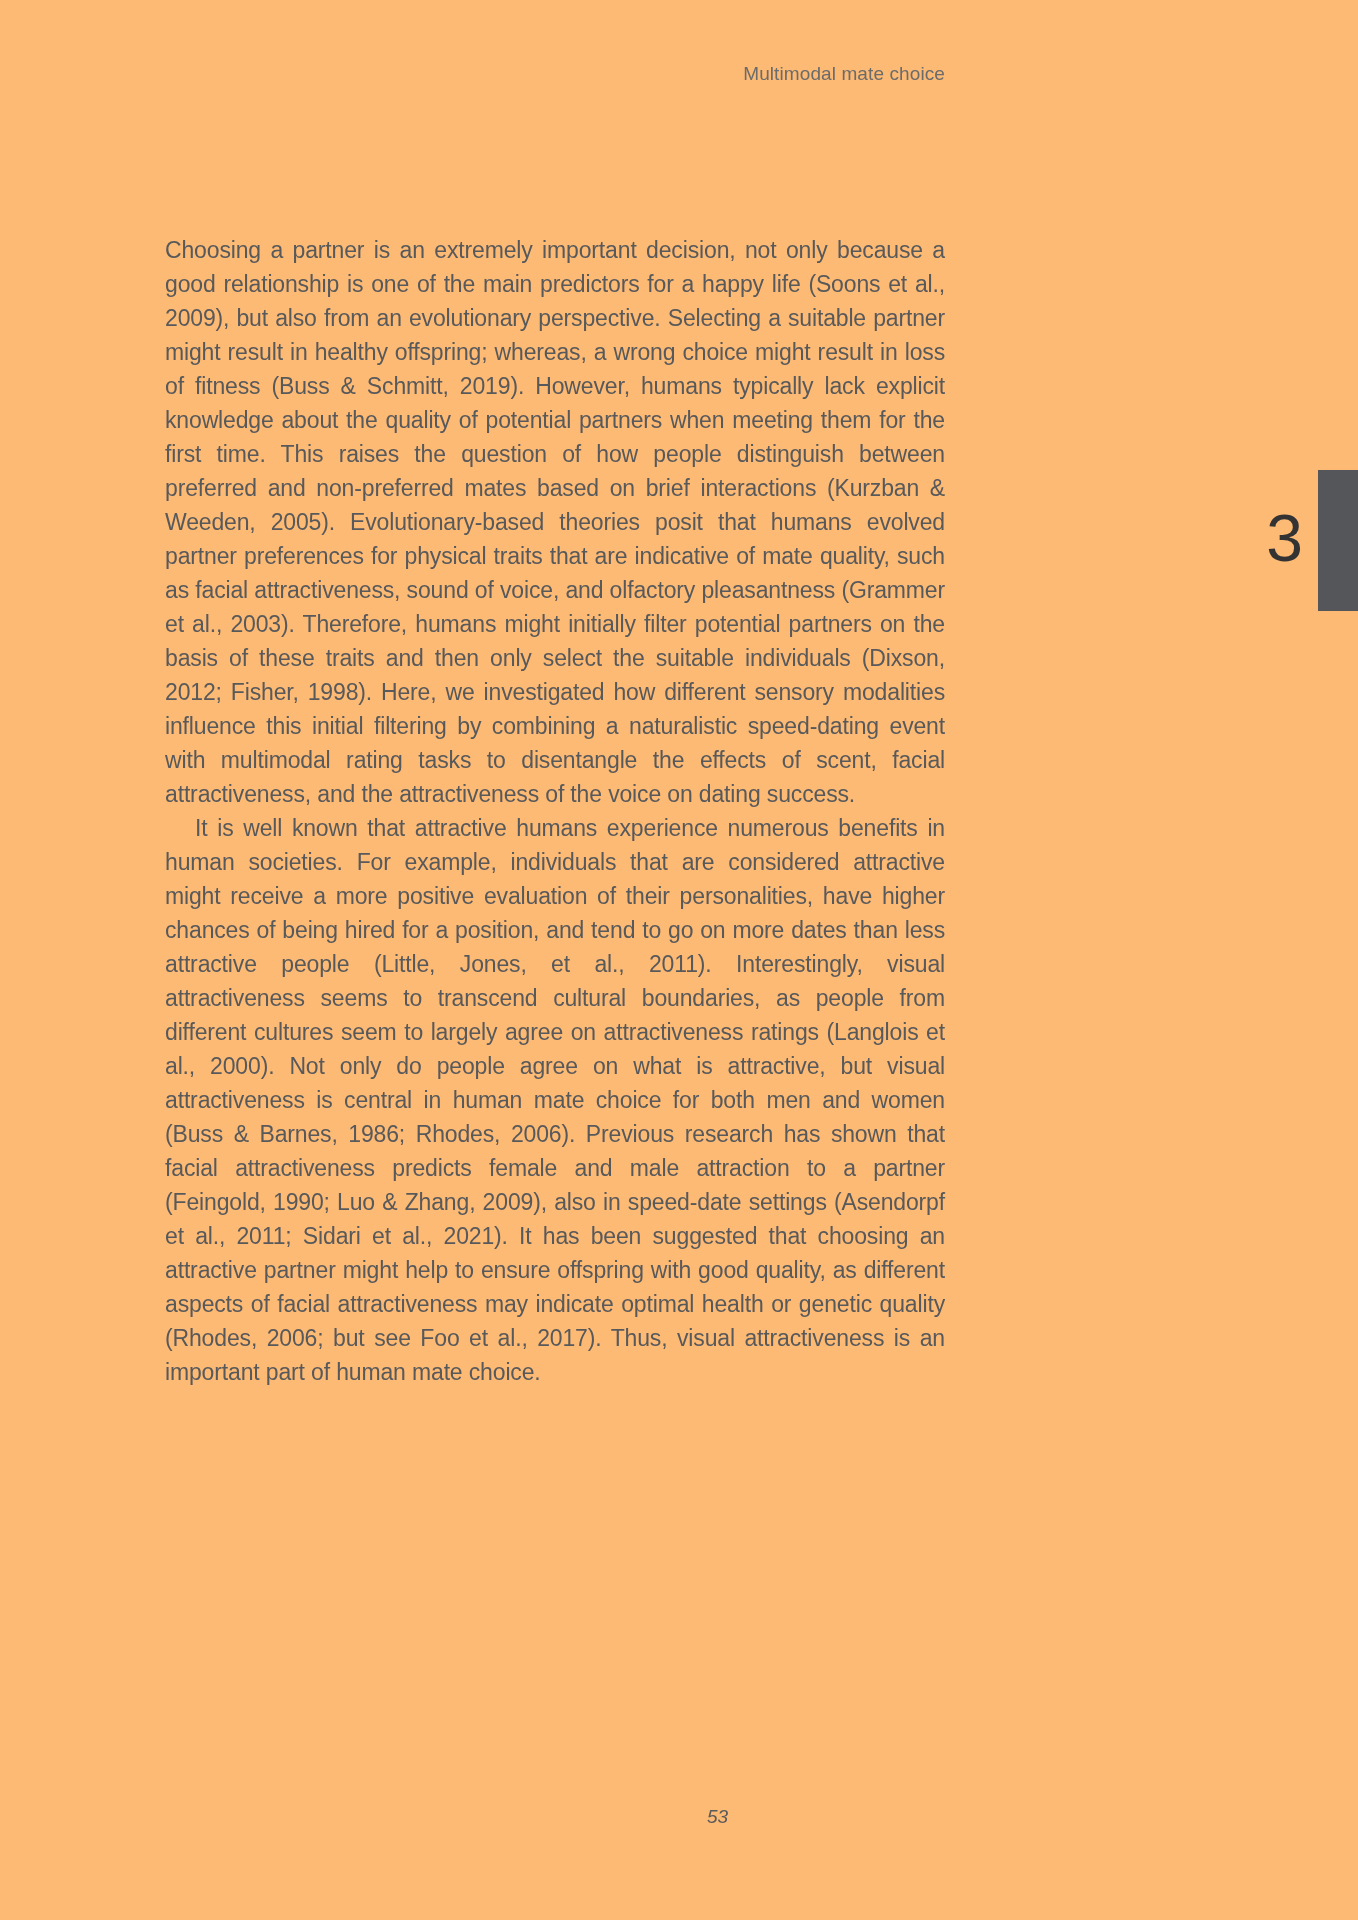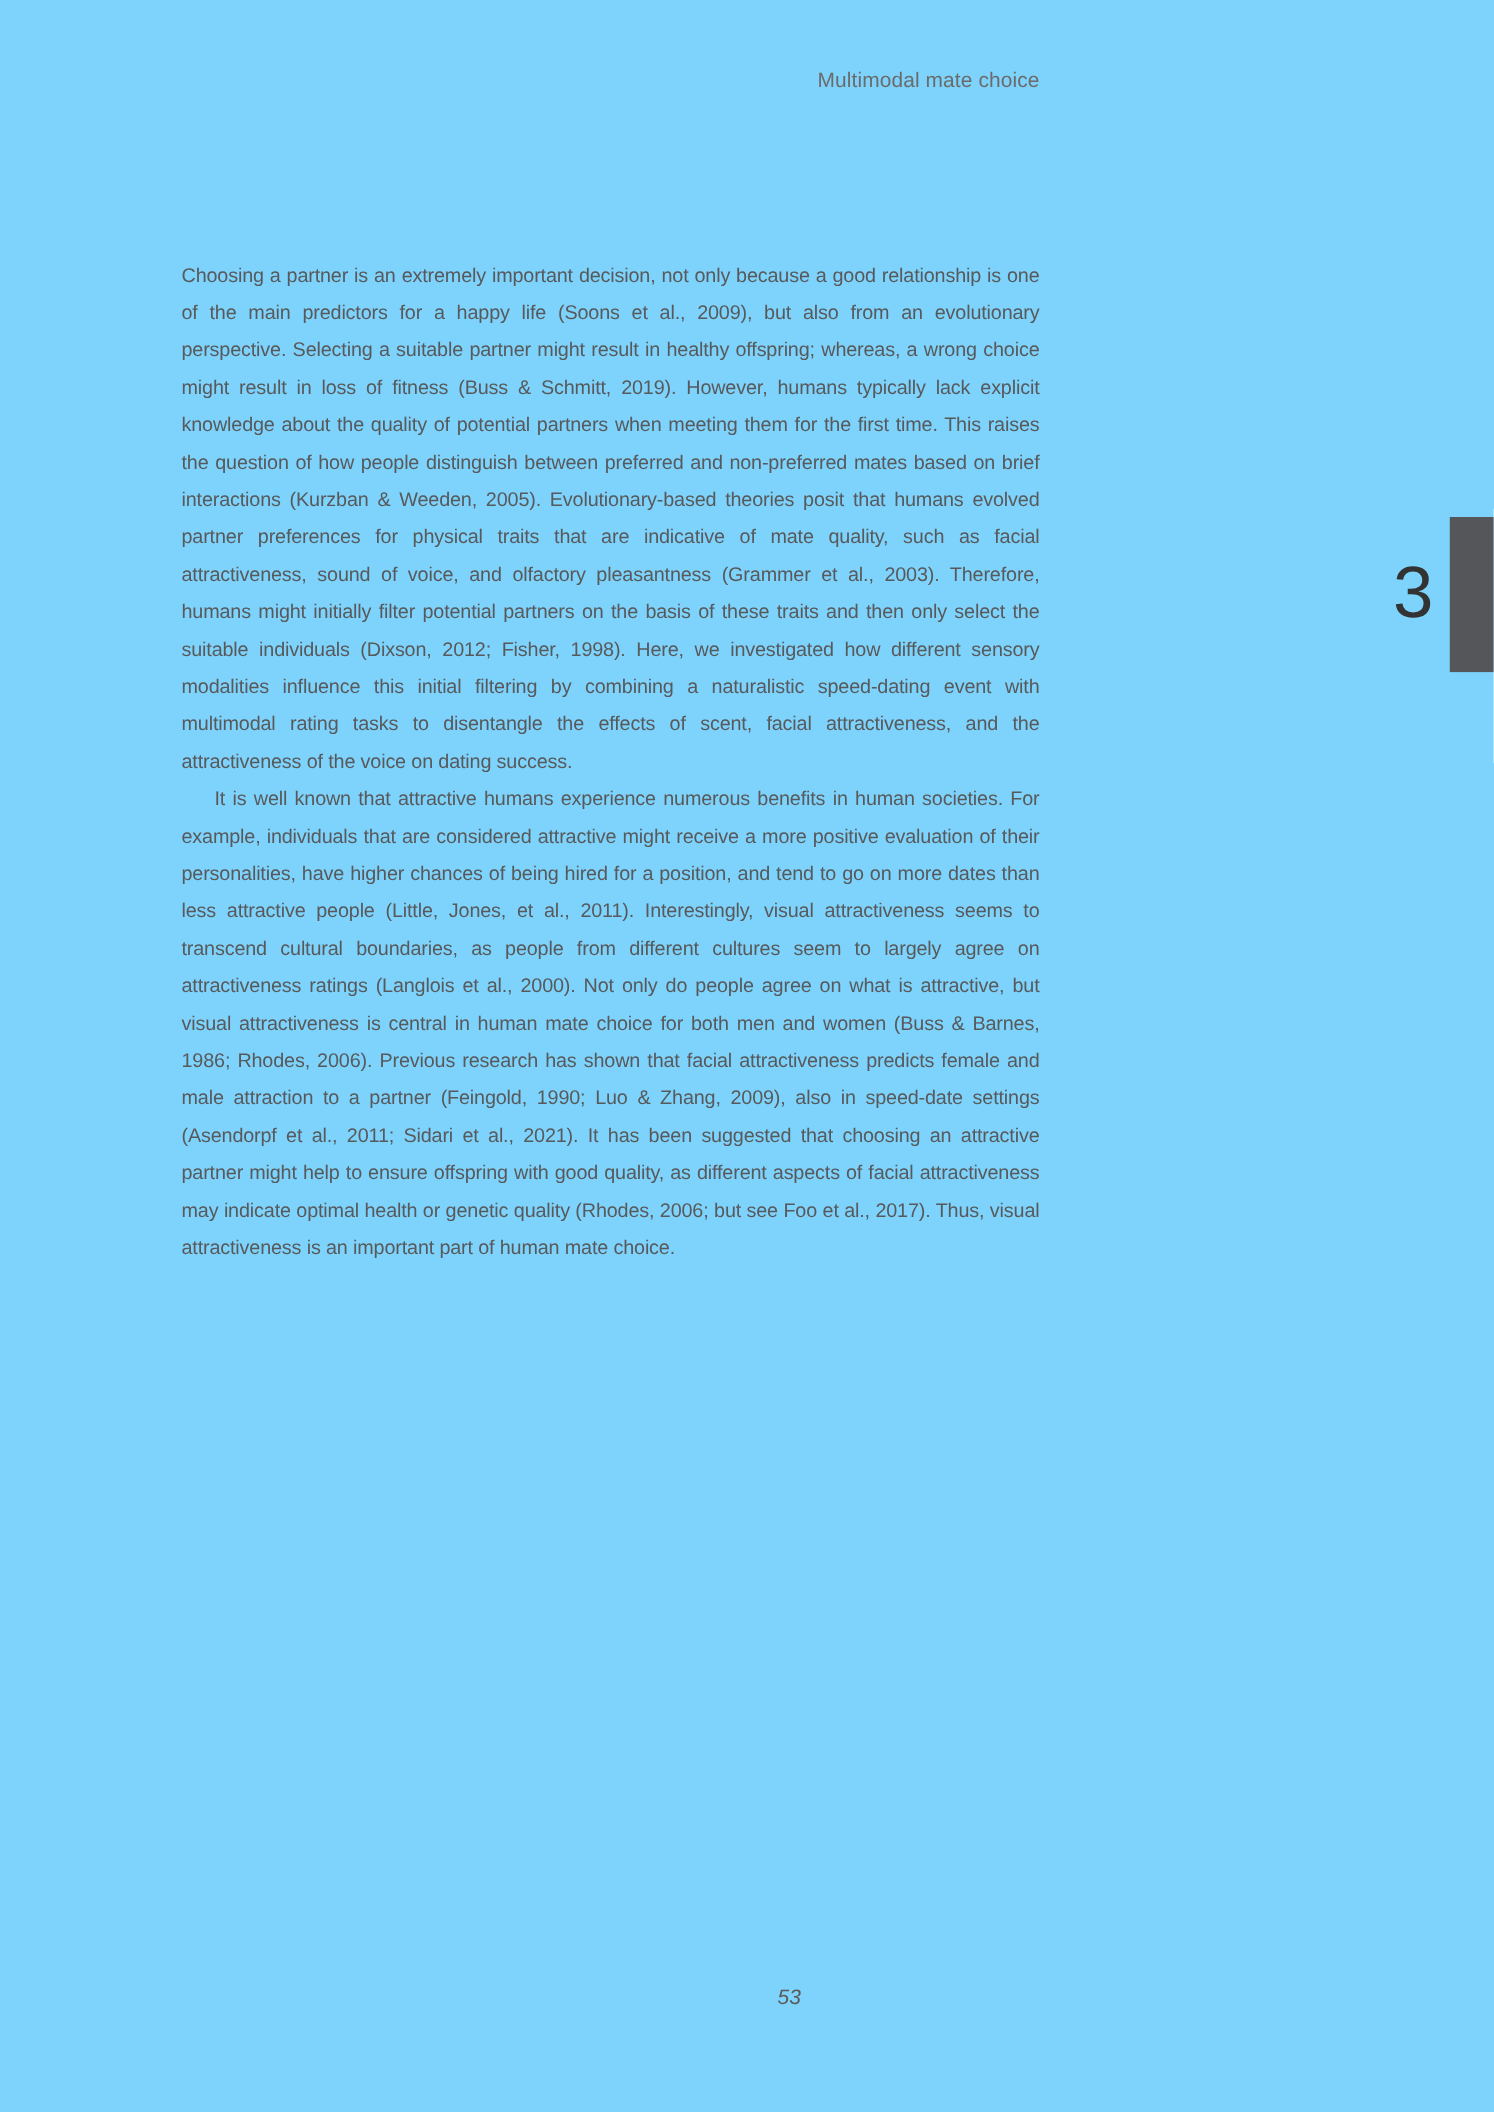--- a/index.html
+++ b/index.html
@@ -4,21 +4,21 @@
 <style>
   html, body {
     margin: 0;
     padding: 0;
     background: #ffffff;
   }
   .page {
     position: relative;
     width: 1358px;
     height: 1920px;
-    background: #7dd3fc;
+    background: #fdba74;
     font-family: "Liberation Sans", sans-serif;
     overflow: hidden;
   }
   .running-header {
     position: absolute;
     top: 63px;
     left: 165px;
     width: 780px;
     text-align: right;
     font-size: 19px;
@@ -35,21 +35,21 @@
     font-weight: 600;
     font-size: 35px;
     color: #474747;
     letter-spacing: 0.3px;
   }
   .body-text {
     position: absolute;
     top: 233px;
     left: 165px;
     width: 780px;
-    font-size: 18px;
+    font-size: 23px;
     line-height: 34px;
     color: #58595b;
     letter-spacing: -0.15px;
     text-align: justify;
   }
   .body-text p {
     margin: 0;
   }
   .body-text p.indented {
     text-indent: 30px;

